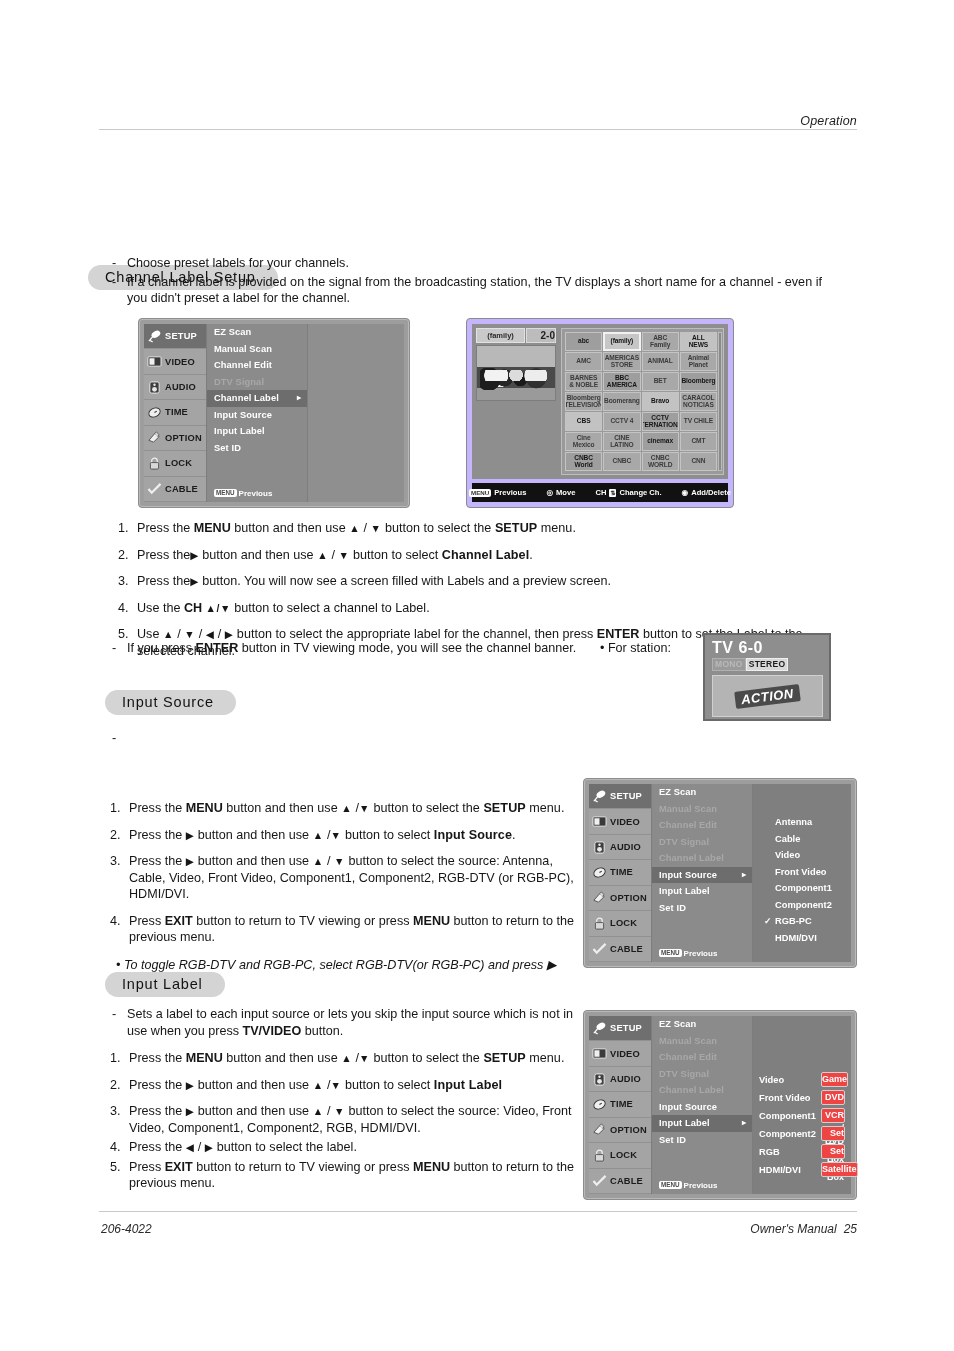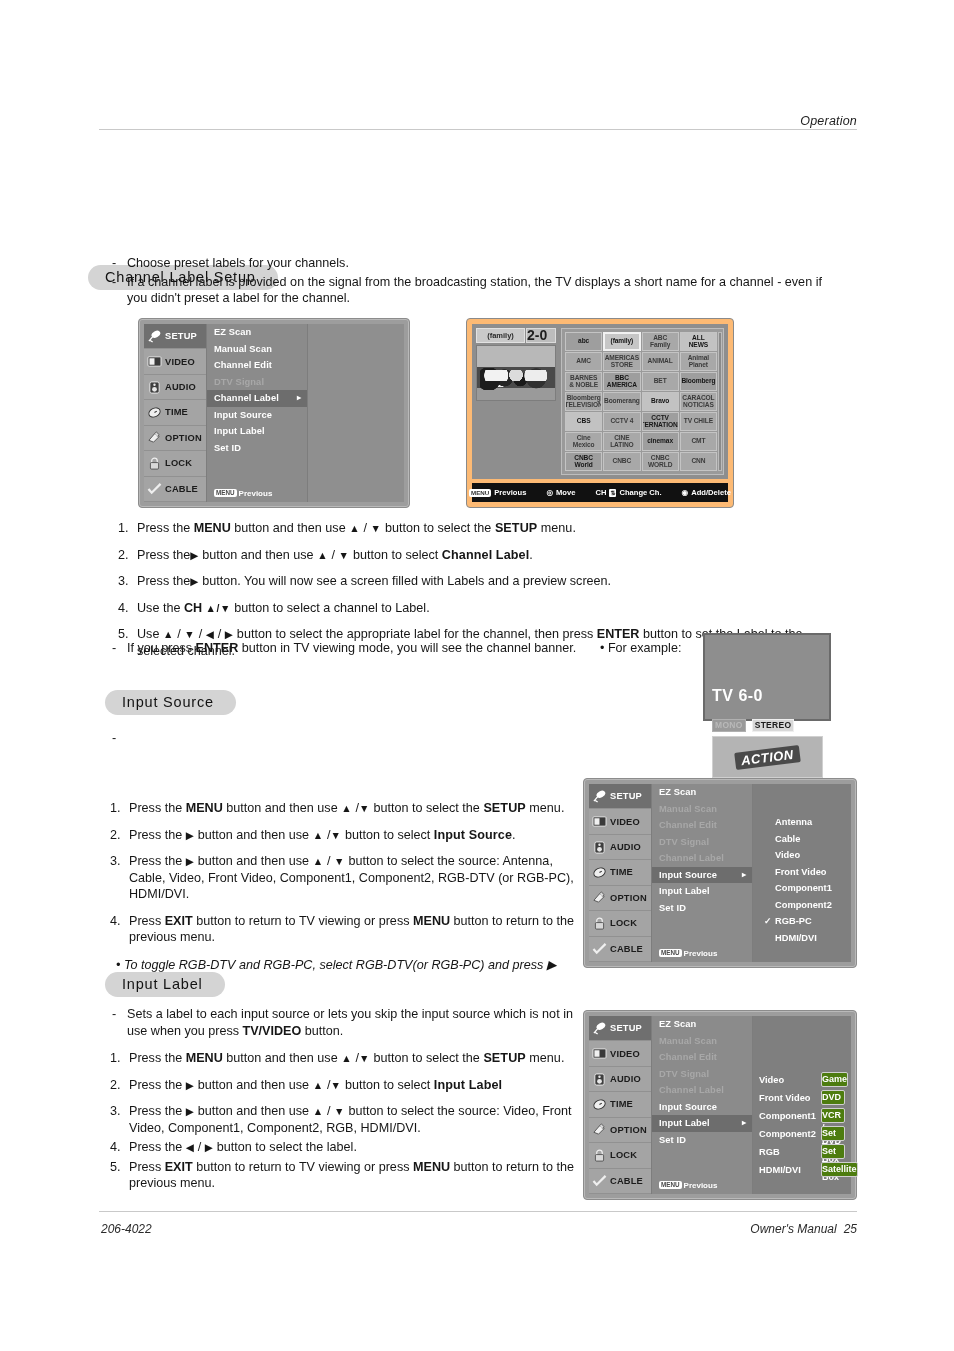--- a/index.html
+++ b/index.html
@@ -257,35 +257,35 @@
   .lbl-src {
     width: 62px;
     flex: 0 0 62px;
     font-size: 9.3px;
     font-weight: bold;
     color: #ffffff;
     white-space: nowrap;
   }
   .lbl-val {
     flex: 1 1 auto;
-    background: #4d7c0f;
+    background: #ef4444;
     border: 1px solid #cfcfcf;
     border-radius: 2px;
-    text-align: left;
+    text-align: right;
     font-size: 9px;
     font-weight: bold;
     color: #ffffff;
     line-height: 13px;
     height: 13px;
   }
 
   
   .logo-osd {
     position: absolute;
-    background: #fdba74;
+    background: #c4b5fd;
     border: 1px solid #8a8a8a;
     border-radius: 4px;
     box-sizing: border-box;
     padding: 5px;
     display: flex;
     flex-direction: column;
   }
   .logo-top {
     flex: 1 1 auto;
     display: flex;
@@ -309,24 +309,24 @@
     color: #2a2a2a;
     text-align: center;
     line-height: 13px;
     box-sizing: border-box;
   }
   .pv-num {
     width: 30px;
     flex: 0 0 30px;
     background: #bcbcbc;
     border: 1px solid #dcdcdc;
-    font-size: 14px;
+    font-size: 10px;
     font-weight: bold;
     color: #1e1e1e;
-    text-align: left;
+    text-align: right;
     line-height: 13px;
     box-sizing: border-box;
   }
   .pv-img {
     margin-top: 2px;
     height: 54px;
     background:
       radial-gradient(ellipse at 30% 70%, #efefef 0 6%, transparent 7%),
       radial-gradient(ellipse at 60% 60%, #e8e8e8 0 5%, transparent 6%),
       linear-gradient(#b8b8b8 0 38%, #4a4a4a 38% 78%, #9a9a9a 78% 100%);
@@ -446,23 +446,22 @@
     border: 2px solid #6a6a6a;
     box-sizing: border-box;
     padding: 4px 6px 6px 7px;
   }
   .banner-title {
     font-size: 16px;
     font-weight: bold;
     color: #ffffff;
     letter-spacing: .5px;
     line-height: 17px;
-    margin-top: 48px;
-  }
-  .banner-tags { margin-top: 15px; display: flex; gap: 6px; }
+  }
+  .banner-tags { margin-top: 2px; display: flex; gap: 0; }
   .tag {
     font-size: 8.5px;
     font-weight: bold;
     letter-spacing: .3px;
     padding: 0 2px;
     line-height: 11px;
   }
   .tag.off { background: #9a9a9a; color: #b9b9b9; border: 1px solid #b0b0b0; }
   .tag.on  { background: #d8d8d8; color: #1c1c1c; border: 1px solid #efefef; }
   .banner-box {
@@ -734,21 +733,21 @@
       <span>Use <span class="arr">▲</span> / <span class="arr">▼</span> / <span class="arr">◀</span> / <span class="arr">▶</span> button to select the appropriate label for the channel, then press <b>ENTER</b> button to set the Label to the selected channel.</span>
     </div>
   </div>
 
   <div class="para" style="left:110px; top:640px; width:560px;">
     <div class="bullet-row">
       <span class="mk">-</span>
       <span>If you press <b>ENTER</b> button in TV viewing mode, you will see the channel banner.</span>
     </div>
   </div>
-  <div class="para" style="left:600px; top:640px;">• For example:</div>
+  <div class="para" style="left:600px; top:640px;">• For station:</div>
 
   <div class="banner" style="left:703px; top:633px; width:128px; height:88px;">
     <div class="banner-title">TV 6-0</div>
     <div class="banner-tags">
       <span class="tag off">MONO</span>
       <span class="tag on">STEREO</span>
     </div>
     <div class="banner-box">
       <span class="action-logo">ACTION</span>
     </div>

